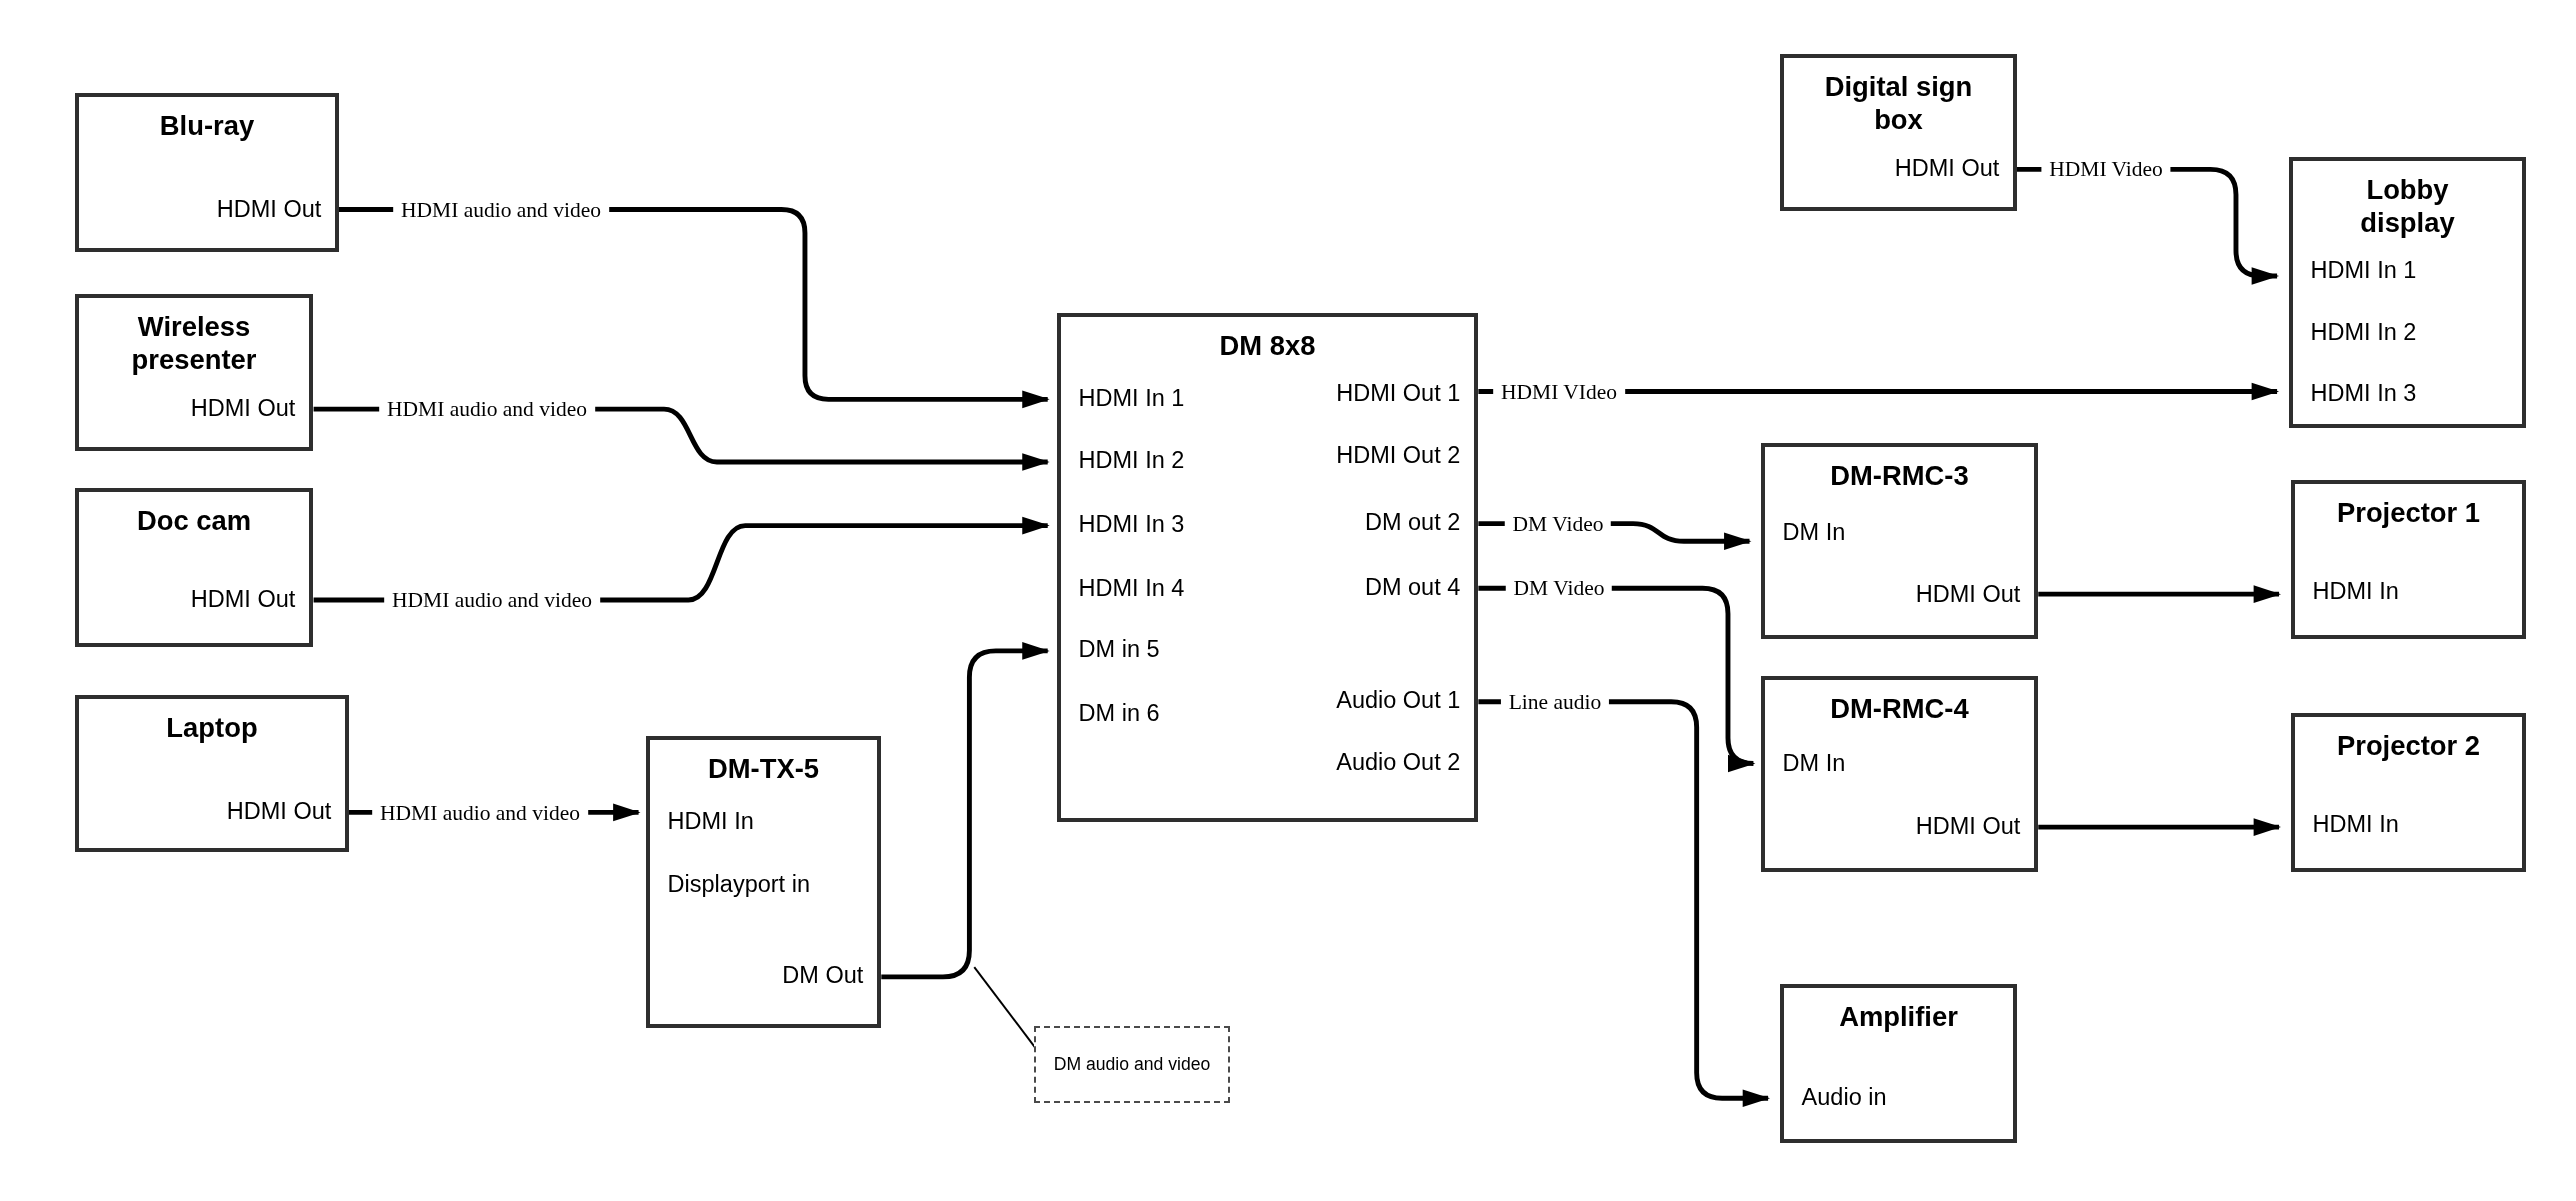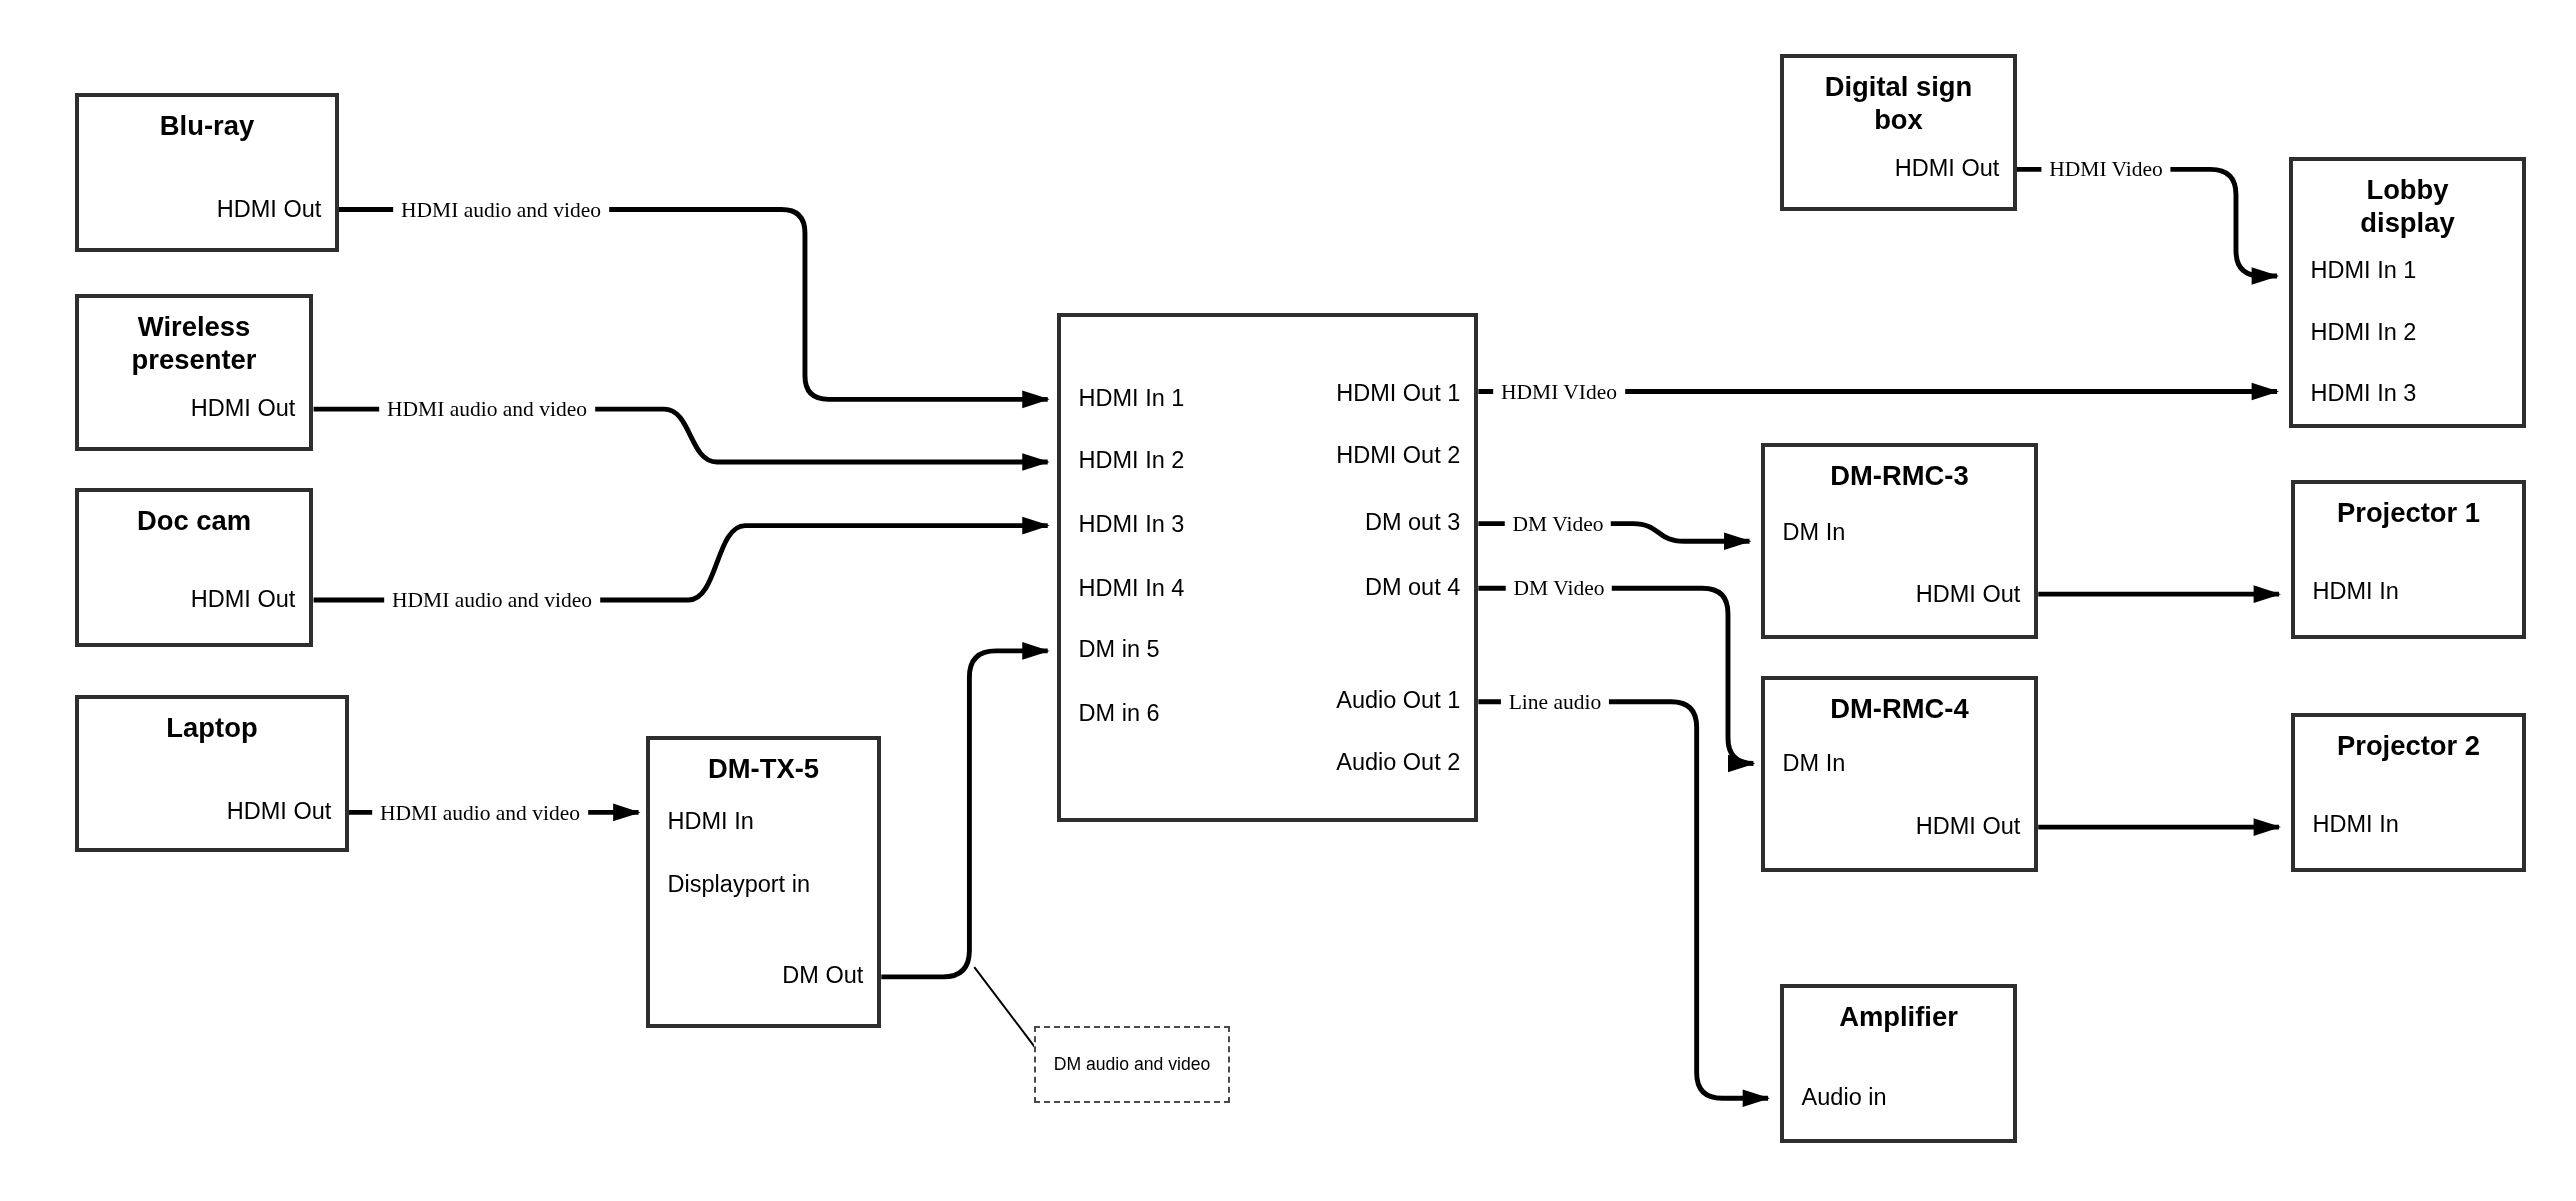--- a/index.html
+++ b/index.html
@@ -105,29 +105,30 @@
   </div>
 
   <div class="node" style="left:646px;top:736px;width:235px;height:292px">
     <div class="title tight">DM-TX-5</div>
     <span class="port pl" style="top:67px">HDMI In</span>
     <span class="port pl" style="top:130px">Displayport in</span>
     <span class="port pr" style="top:221px">DM Out</span>
   </div>
 
   <div class="node" style="left:1057px;top:313px;width:421px;height:509px">
+    <div class="title tight">DM 8x8</div>
     <span class="port pl" style="top:67px">HDMI In 1</span>
     <span class="port pl" style="top:129px">HDMI In 2</span>
     <span class="port pl" style="top:193px">HDMI In 3</span>
     <span class="port pl" style="top:257px">HDMI In 4</span>
     <span class="port pl" style="top:318px">DM in 5</span>
     <span class="port pl" style="top:382px">DM in 6</span>
     <span class="port pr" style="top:62px">HDMI Out 1</span>
     <span class="port pr" style="top:124px">HDMI Out 2</span>
-    <span class="port pr" style="top:191px">DM out 3</span>
+    <span class="port pr" style="top:191px">DM out 2</span>
     <span class="port pr" style="top:256px">DM out 4</span>
     <span class="port pr" style="top:369px">Audio Out 1</span>
     <span class="port pr" style="top:431px">Audio Out 2</span>
   </div>
 
   <div class="node" style="left:1780px;top:54px;width:237px;height:157px">
     <div class="title">Digital sign box</div>
     <span class="port pr" style="top:96px">HDMI Out</span>
   </div>
 

